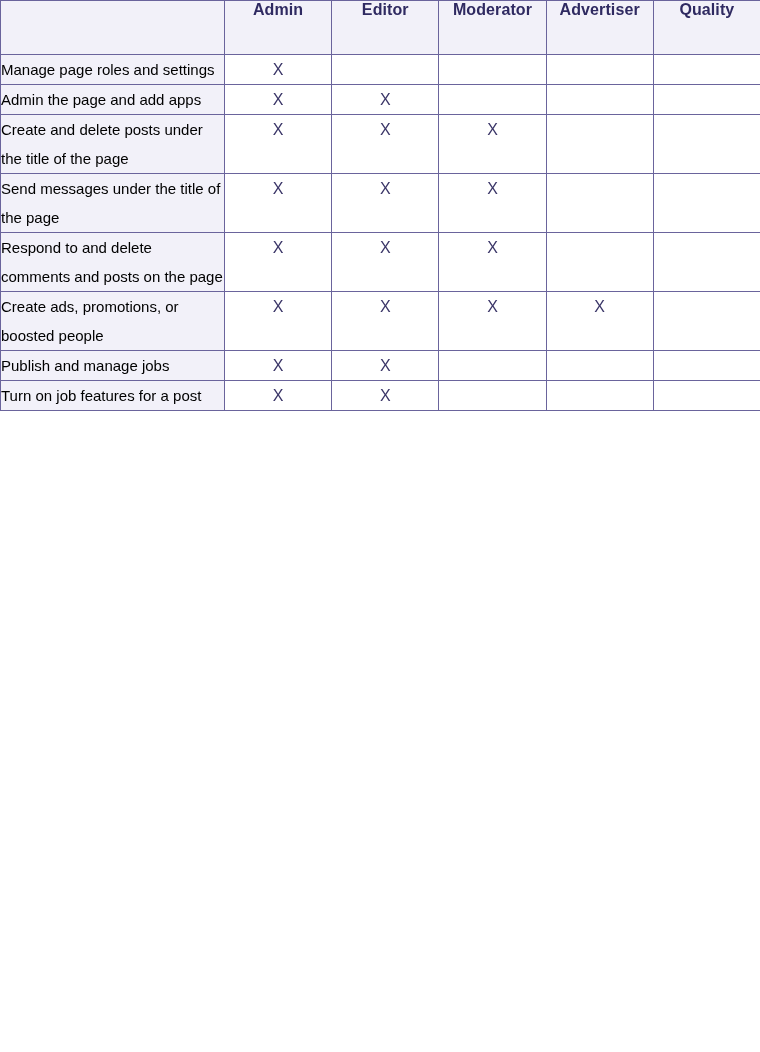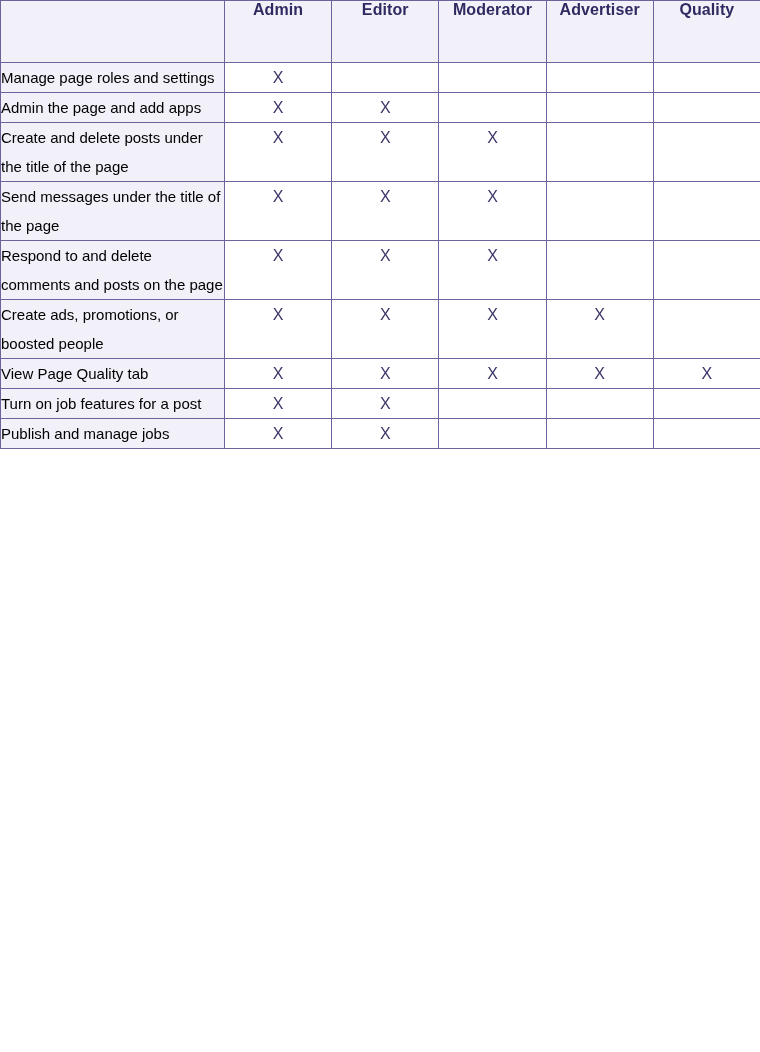--- a/index.html
+++ b/index.html
@@ -28,21 +28,21 @@
   #permissions-table td {
     border: 1px solid #6a649c;
     padding: 0;
     vertical-align: top;
     box-sizing: border-box;
   }
 
   
   thead th {
     background: #f2f1f9;
-    height: 62px;
+    height: 54px;
     vertical-align: middle;
     text-align: center;
     font-size: 16px;
     font-weight: bold;
     color: #2f2a61;
     letter-spacing: .1px;
   }
   thead th.corner {
     background: #f2f1f9;
   }
@@ -140,37 +140,29 @@
       </tr>
       <tr>
         <th class="task-cell">Create ads, promotions, or boosted people</th>
         <td class="mark-cell"><span class="mark">X</span></td>
         <td class="mark-cell"><span class="mark">X</span></td>
         <td class="mark-cell"><span class="mark">X</span></td>
         <td class="mark-cell"><span class="mark">X</span></td>
         <td class="mark-cell"><span class="mark empty">&nbsp;</span></td>
       </tr>
       <tr>
-        <th class="task-cell">View Page Quality tab</th>
-        <td class="mark-cell"><span class="mark">X</span></td>
-        <td class="mark-cell"><span class="mark">X</span></td>
-        <td class="mark-cell"><span class="mark">X</span></td>
-        <td class="mark-cell"><span class="mark">X</span></td>
-        <td class="mark-cell"><span class="mark">X</span></td>
-      </tr>
-      <tr>
-        <th class="task-cell">Turn on job features for a post</th>
+        <th class="task-cell">Publish and manage jobs</th>
         <td class="mark-cell"><span class="mark">X</span></td>
         <td class="mark-cell"><span class="mark">X</span></td>
         <td class="mark-cell"><span class="mark empty">&nbsp;</span></td>
         <td class="mark-cell"><span class="mark empty">&nbsp;</span></td>
         <td class="mark-cell"><span class="mark empty">&nbsp;</span></td>
       </tr>
       <tr>
-        <th class="task-cell">Publish and manage jobs</th>
+        <th class="task-cell">Turn on job features for a post</th>
         <td class="mark-cell"><span class="mark">X</span></td>
         <td class="mark-cell"><span class="mark">X</span></td>
         <td class="mark-cell"><span class="mark empty">&nbsp;</span></td>
         <td class="mark-cell"><span class="mark empty">&nbsp;</span></td>
         <td class="mark-cell"><span class="mark empty">&nbsp;</span></td>
       </tr>
     </tbody>
 </table>
 
 </body></html>

